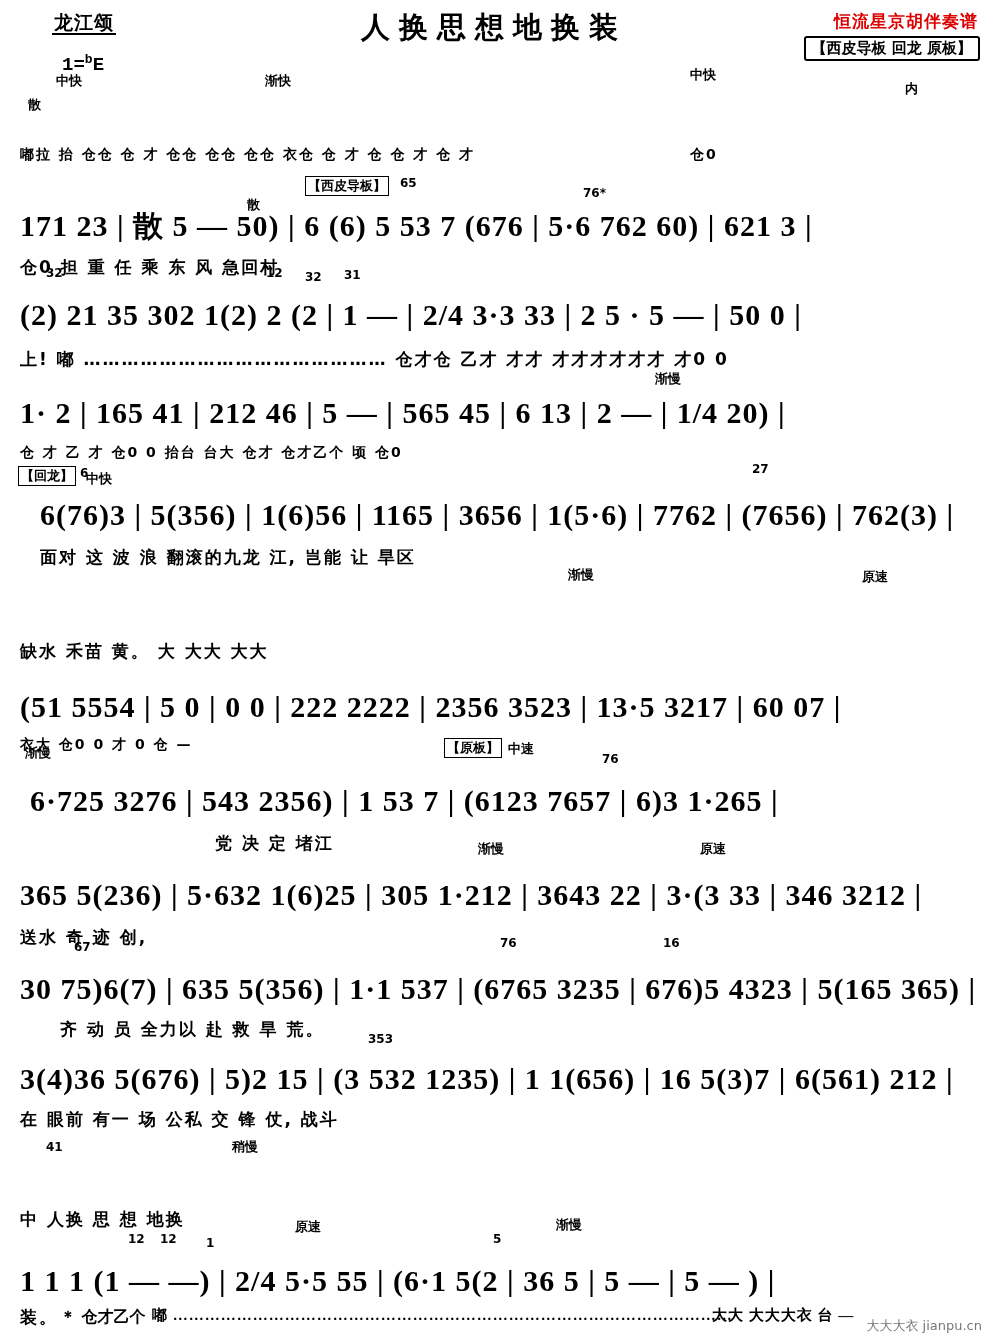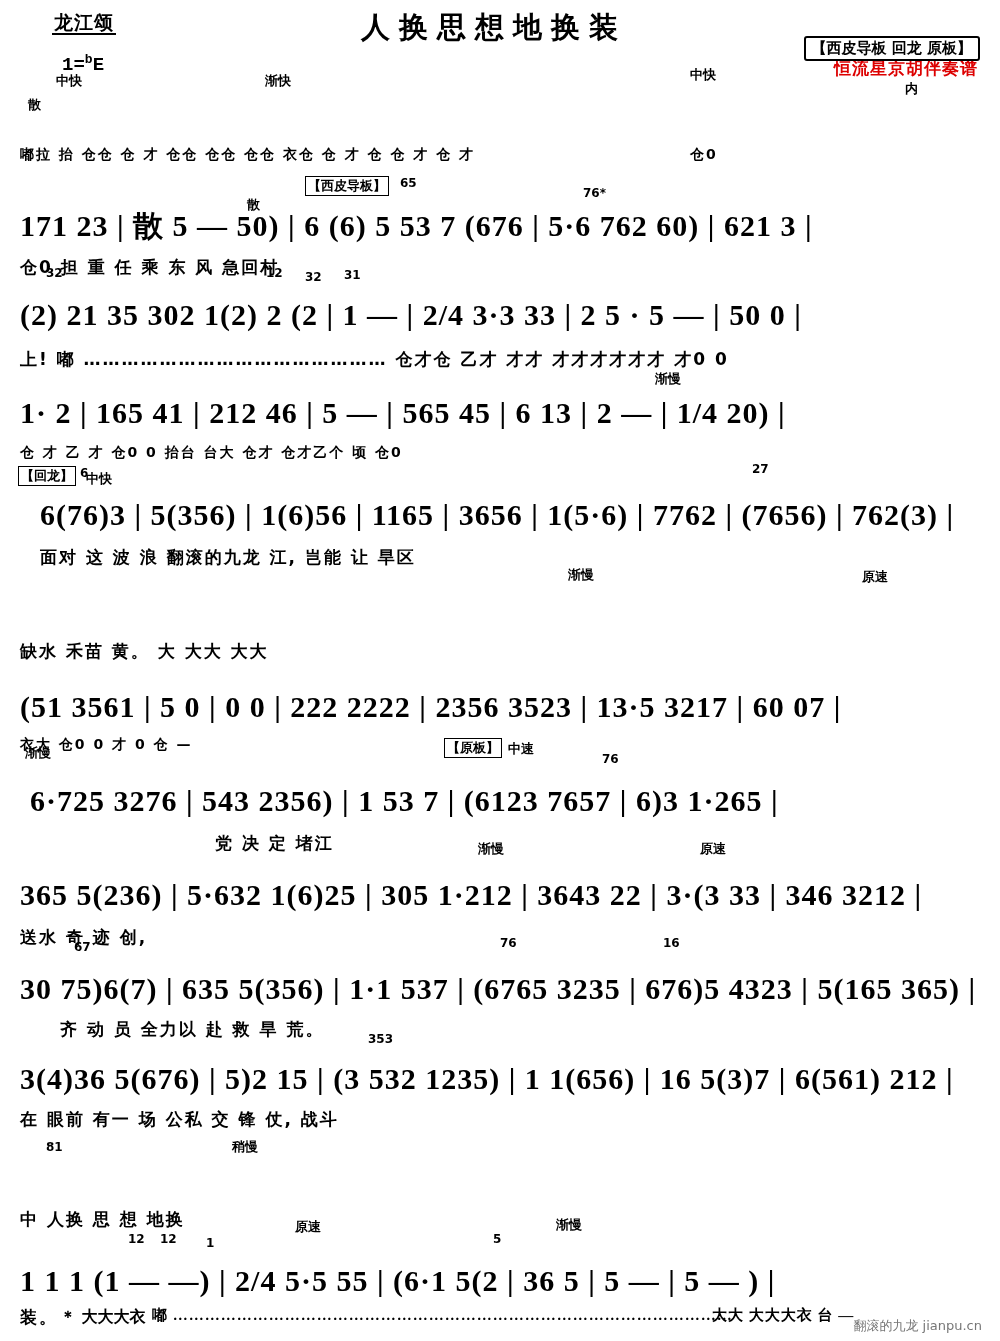--- a/index.html
+++ b/index.html
@@ -25,21 +25,20 @@
   .title{
     position:absolute;left:0;top:8px;width:988px;text-align:center;
     font-family:"DejaVu Sans", sans-serif;
     font-weight:bold;font-size:29px;letter-spacing:9px;
   }
   .brand{
     position:absolute;right:22px;top:10px;
     font-family:"DejaVu Sans", sans-serif;
     font-weight:bold;font-size:17px;color:#d00;
     letter-spacing:1px;
-    margin-top:47px;
   }
   .banner{
     position:absolute;right:20px;top:36px;
     font-family:"DejaVu Sans", sans-serif;
     font-weight:bold;font-size:15px;
     border:2px solid #000;border-radius:3px;
     padding:1px 6px;background:#fff;
   }
   .keysig{
     position:absolute;left:62px;top:52px;
@@ -141,21 +140,21 @@
   <div class="small" style="left:266px;top:266px">12</div>
   <div class="small" style="left:305px;top:270px">32</div>
   <div class="small" style="left:344px;top:268px">31</div>
   <div class="small" style="left:80px;top:466px">6</div>
   <div class="small" style="left:752px;top:462px">27</div>
   <div class="small" style="left:602px;top:752px">76</div>
   <div class="small" style="left:74px;top:940px">67</div>
   <div class="small" style="left:500px;top:936px">76</div>
   <div class="small" style="left:663px;top:936px">16</div>
   <div class="small" style="left:368px;top:1032px">353</div>
-  <div class="small" style="left:46px;top:1140px">81</div>
+  <div class="small" style="left:46px;top:1140px">41</div>
   <div class="small" style="left:128px;top:1232px">12</div>
   <div class="small" style="left:160px;top:1232px">12</div>
   <div class="small" style="left:206px;top:1236px">1</div>
   <div class="small" style="left:493px;top:1232px">5</div>
 
   <div class="gong" style="top:146px">嘟拉 抬 仓仓 仓    才  仓仓  仓仓 仓仓 衣仓 仓   才   仓 仓 才   仓 才</div>
   <div class="gong" style="top:146px;left:690px">仓0</div>
 
   <div class="notes" style="top:206px">171 23 | 散 5 — 50) | 6 (6) 5 53 7 (676 | 5·6  762 60) | 621 3 |</div>
   <div class="lyric" style="top:256px">仓0    担 重 任 乘 东 风                                急回村</div>
@@ -164,21 +163,21 @@
   <div class="lyric" style="top:348px">上! 嘟 ………………………………………… 仓才仓   乙才   才才  才才才才才才   才0 0</div>
 
   <div class="notes" style="top:396px">1· 2 | 165 41 | 212 46 | 5 — | 565 45 | 6 13 | 2 — | 1/4 20) |</div>
   <div class="gong" style="top:444px">仓  才  乙   才   仓0  0     抬台  台大   仓才  仓才乙个  顷      仓0</div>
 
   <div class="notes" style="top:498px;left:40px">6(76)3 | 5(356) | 1(6)56 | 1165 | 3656 | 1(5·6) | 7762 | (7656) | 762(3) |</div>
   <div class="lyric" style="top:546px;left:40px">面对    这    波  浪  翻滚的九龙  江,      岂能    让    旱区</div>
 
   <div class="lyric" style="top:640px">缺水  禾苗  黄。                                        大    大大  大大</div>
 
-  <div class="notes" style="top:690px">(51 3561 | 5 0 | 0 0 | 222  2222 | 2356  3523 | 13·5  3217 | 60 07 |</div>
+  <div class="notes" style="top:690px">(51 5554 | 5 0 | 0 0 | 222  2222 | 2356  3523 | 13·5  3217 | 60 07 |</div>
   <div class="gong" style="top:736px">衣大     仓0 0    才 0   仓   —</div>
 
   <div class="notes" style="top:784px;left:30px">6·725  3276 | 543  2356) | 1  53 7 | (6123  7657 | 6)3  1·265 |</div>
   <div class="lyric" style="top:832px;left:215px">党 决    定                            堵江</div>
 
   <div class="notes" style="top:878px">365 5(236) | 5·632 1(6)25 | 305 1·212 | 3643 22 | 3·(3 33 | 346 3212 |</div>
   <div class="lyric" style="top:926px">送水      奇   迹    创,</div>
 
   <div class="notes" style="top:972px">30 75)6(7) | 635 5(356) | 1·1 537 | (6765 3235 | 676)5 4323 | 5(165 365) |</div>
   <div class="lyric" style="top:1018px;left:60px">齐 动 员        全力以    赴      救 旱 荒。</div>
@@ -187,15 +186,15 @@
   <div class="lyric" style="top:1108px">在 眼前    有一 场        公私    交   锋 仗,    战斗</div>
 
   <div class="lyric" style="top:1208px">中        人换  思  想              地换</div>
 
   <div class="notes" style="top:1264px">1 1 1 (1 — —) | 2/4 5·5  55 | (6·1 5(2 | 36 5 | 5 — | 5 — ) |</div>
   <div class="lyric" style="top:1306px">装。</div>
 
   <div class="dots" style="left:152px;top:1306px">嘟 ……………………………………………………………………………………………</div>
   <div class="dots" style="left:712px;top:1306px">大大  大大大衣 台 —</div>
 
-  <div class="footnote">＊ 大大大衣</div>
-  <div class="credit">翻滚的九龙 jianpu.cn</div>
+  <div class="footnote">＊ 仓才乙个</div>
+  <div class="credit">大大大衣 jianpu.cn</div>
 </div>
 
 </body></html>

